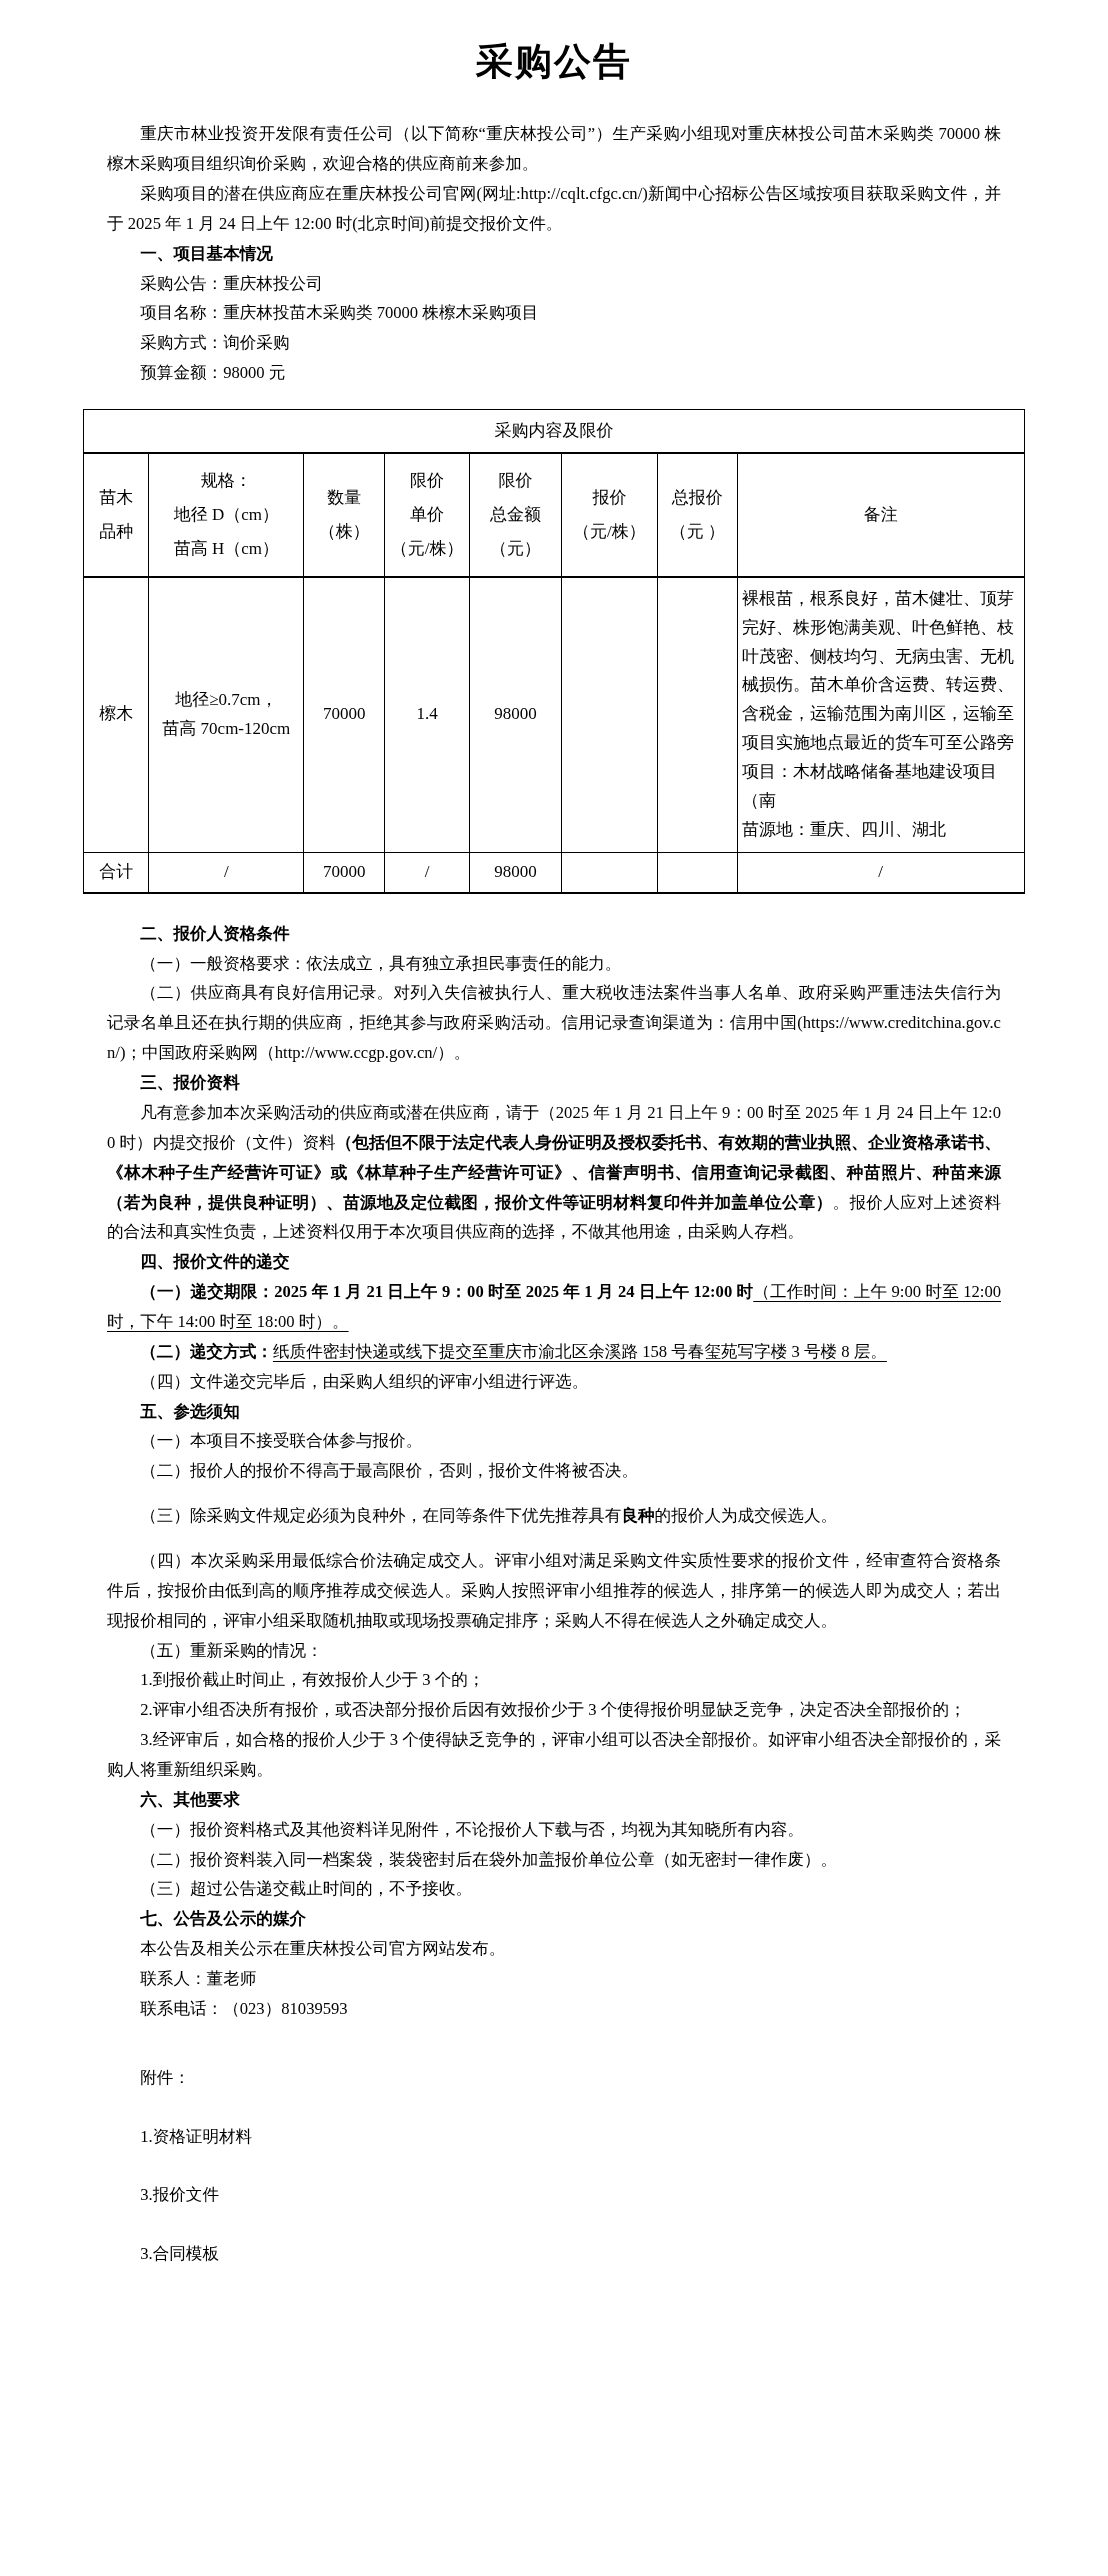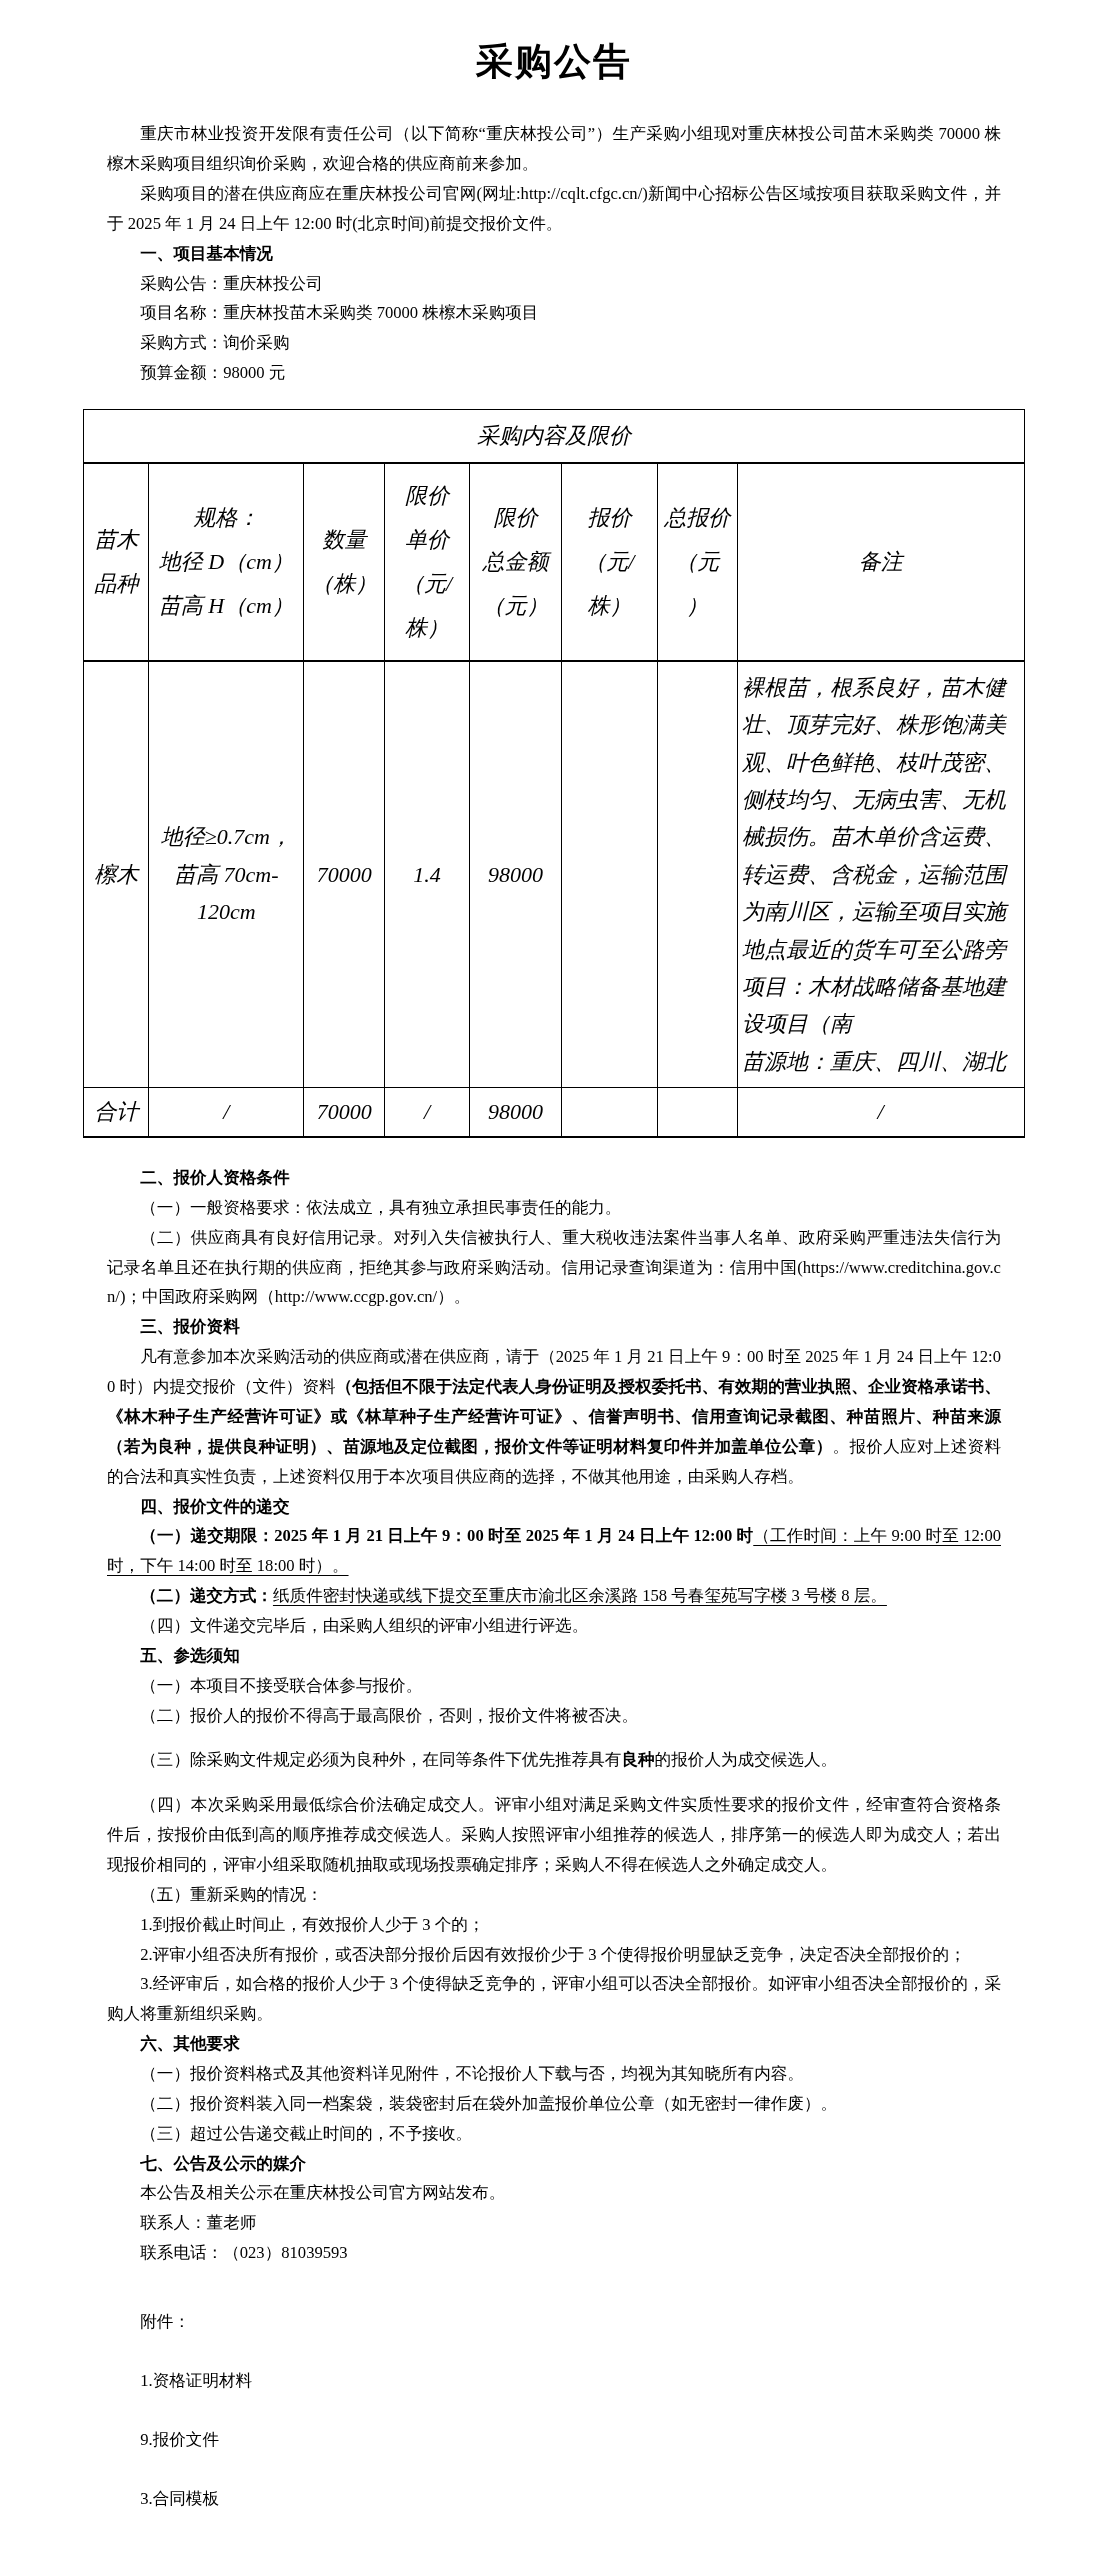--- a/index.html
+++ b/index.html
@@ -5,21 +5,21 @@
   html,body{margin:0;padding:0;background:#ffffff;color:#000;}
   body{width:1108px;font-family:"Liberation Serif","DejaVu Serif",serif;font-size:16.6px;}
   .doc{padding:29px 107px 62px 107px;}
   .title{font-size:37px;font-weight:bold;text-align:center;margin:8.3px 0 32px 0;letter-spacing:2.1px;}
   .para{margin:0;line-height:1.8;text-align:justify;text-indent:2em;word-break:break-all;}
   .heading{font-weight:bold;}
   .b{font-weight:bold;}
   .u{text-decoration:underline;text-underline-offset:3.5px;}
   
   .tablewrap{margin:21px -23.6px 25px -23.6px;}
-  table{border-collapse:collapse;width:100%;table-layout:fixed;font-size:22px;font-style:italic;}
+  table{border-collapse:collapse;width:100%;table-layout:fixed;font-size:17px;}
   th,td{border:0.7px solid #000;padding:4.2px 5.5px;text-align:center;vertical-align:middle;line-height:1.7;font-weight:normal;}
   table{border:1.4px solid #000;border-bottom:2.8px double #000;}
   tr.tbl-title td{border-bottom:2.8px double #000;line-height:2;}
   tr.tbl-head th{border-bottom:2.8px double #000;white-space:pre-line;line-height:2;padding:9.7px 4.2px;}
   tr.tbl-row td{padding:7px 4.2px;}
   td.prel{white-space:pre-line;}
   td.remark{text-align:left;padding:5.5px 9.7px;}
   tr.tbl-total td{border-top:1.4px solid #000;line-height:1.8;}
   
   .att-label{margin-top:39px;}
@@ -137,19 +137,19 @@
       <p class="para heading"><span>七、公告及公示的媒介</span></p>
       <p class="para"><span>本公告及相关公示在重庆林投公司官方网站发布。</span></p>
       <p class="para"><span>联系人：董老师</span></p>
       <p class="para"><span>联系电话：（023）81039593</span></p>
     </div>
 
   <div>
     <p class="para att-label">附件：</p>
     <div id="att-items">
         <p class="para att-item"><span>1.资格证明材料</span></p>
-        <p class="para att-item"><span>9.报价文件</span></p>
+        <p class="para att-item"><span>3.报价文件</span></p>
         <p class="para att-item"><span>3.合同模板</span></p>
       </div>
   </div>
 
 </div>
 
 
 </body></html>

